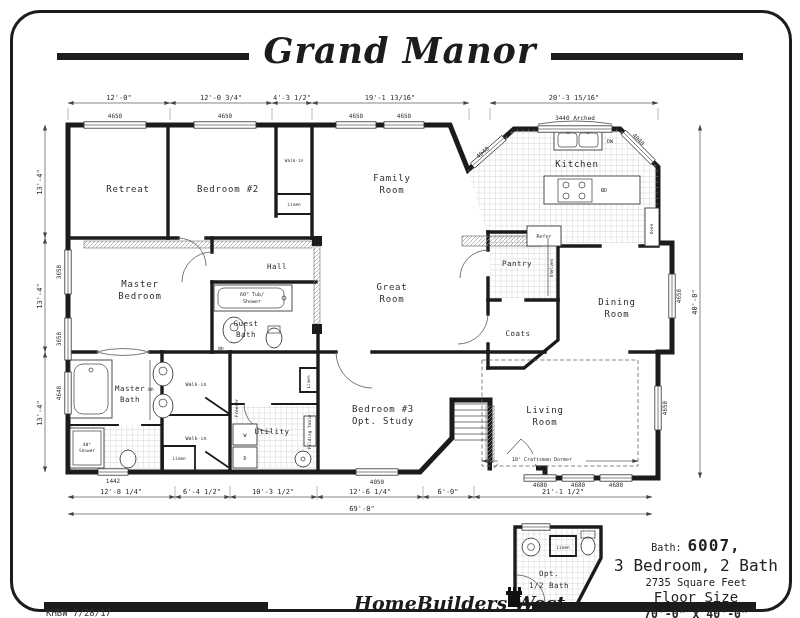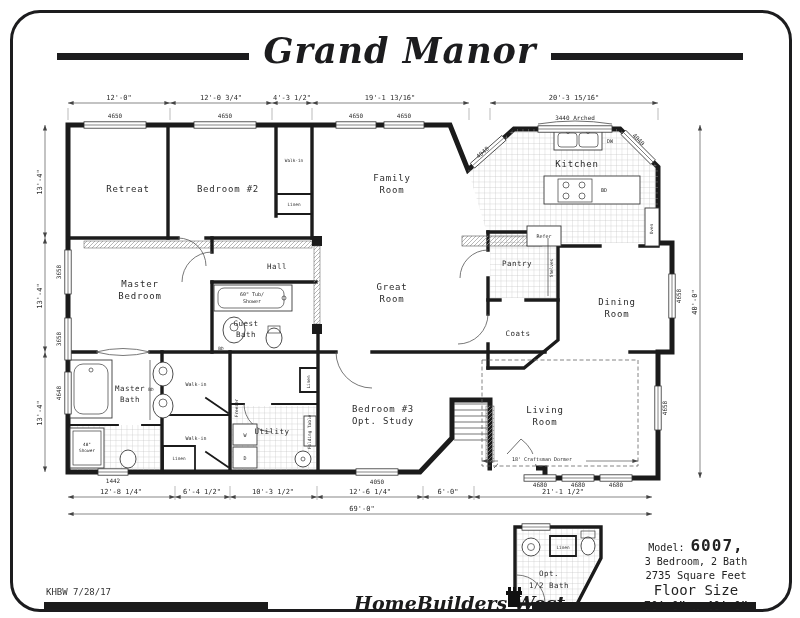--- a/index.html
+++ b/index.html
@@ -28,25 +28,25 @@
   .dim{fill:none;stroke:#555;stroke-width:.7;marker-start:url(#arw);marker-end:url(#arw);}
   .ext{stroke:#777;stroke-width:.5;}
   .win rect{fill:#fff;stroke:#333;stroke-width:.8;}
   .win line{stroke:#333;stroke-width:.6;}
   .dash{fill:none;stroke:#666;stroke-width:.8;stroke-dasharray:4 2.5;}
   .arc{fill:none;stroke:#555;stroke-width:.8;}
   .wh{fill:#fff;}
   .info{position:absolute;left:612px;top:536px;width:168px;text-align:center;line-height:1.25;}
   .info .l1{font-size:10px;}
   .info .num{font-size:16px;font-weight:bold;letter-spacing:1px;margin-top:29px;}
-  .info .l2{font-size:10px;}
+  .info .l2{font-size:16px;}
   .info .l3{font-size:10.5px;font-weight:normal;}
   .info .l4{font-size:14px;}
   .info .l5{font-size:11.5px;font-weight:bold;}
-  .footer-code{position:absolute;left:46px;top:587px;font-size:9px;color:#333;}
+  .footer-code{position:absolute;left:46px;top:608px;font-size:9px;color:#333;}
   .fbar{position:absolute;height:7px;background:#1b1b1b;top:602px;}
   .fbar.left{left:44px;width:224px;}
   .fbar.right{left:532px;width:224px;}
   .kit-logo{position:absolute;left:268px;top:582px;width:84px;height:36px;}
   .brand-script{position:absolute;left:354px;top:592px;font-family:"DejaVu Serif", serif;
                 font-style:italic;font-weight:bold;font-size:19px;color:#1b1b1b;white-space:nowrap;}
   .tower{position:absolute;left:505px;top:587px;width:18px;height:20px;}
 </style>
 </head>
 <body>
@@ -394,21 +394,21 @@
       <text class="dt" x="563" y="494">21'-1 1/2"</text>
 
       <path class="dim" d="M68,514 H652"></path>
       <text class="dt" x="362" y="511">69'-0"</text>
     </g>
   </svg>
 
   
   <div class="info">
     <div class="l1">
-      <span>Model:</span>
+      <span>Bath:</span>
       <span class="num">6007,</span>
     </div>
     <div class="l2">3 Bedroom, 2 Bath</div>
     <div class="l3">2735 Square Feet</div>
     <div class="l4">Floor Size</div>
     <div class="l5">70'-0" x 40'-0"</div>
   </div>
 
   
   <div class="footer-code">KHBW 7/28/17</div>

